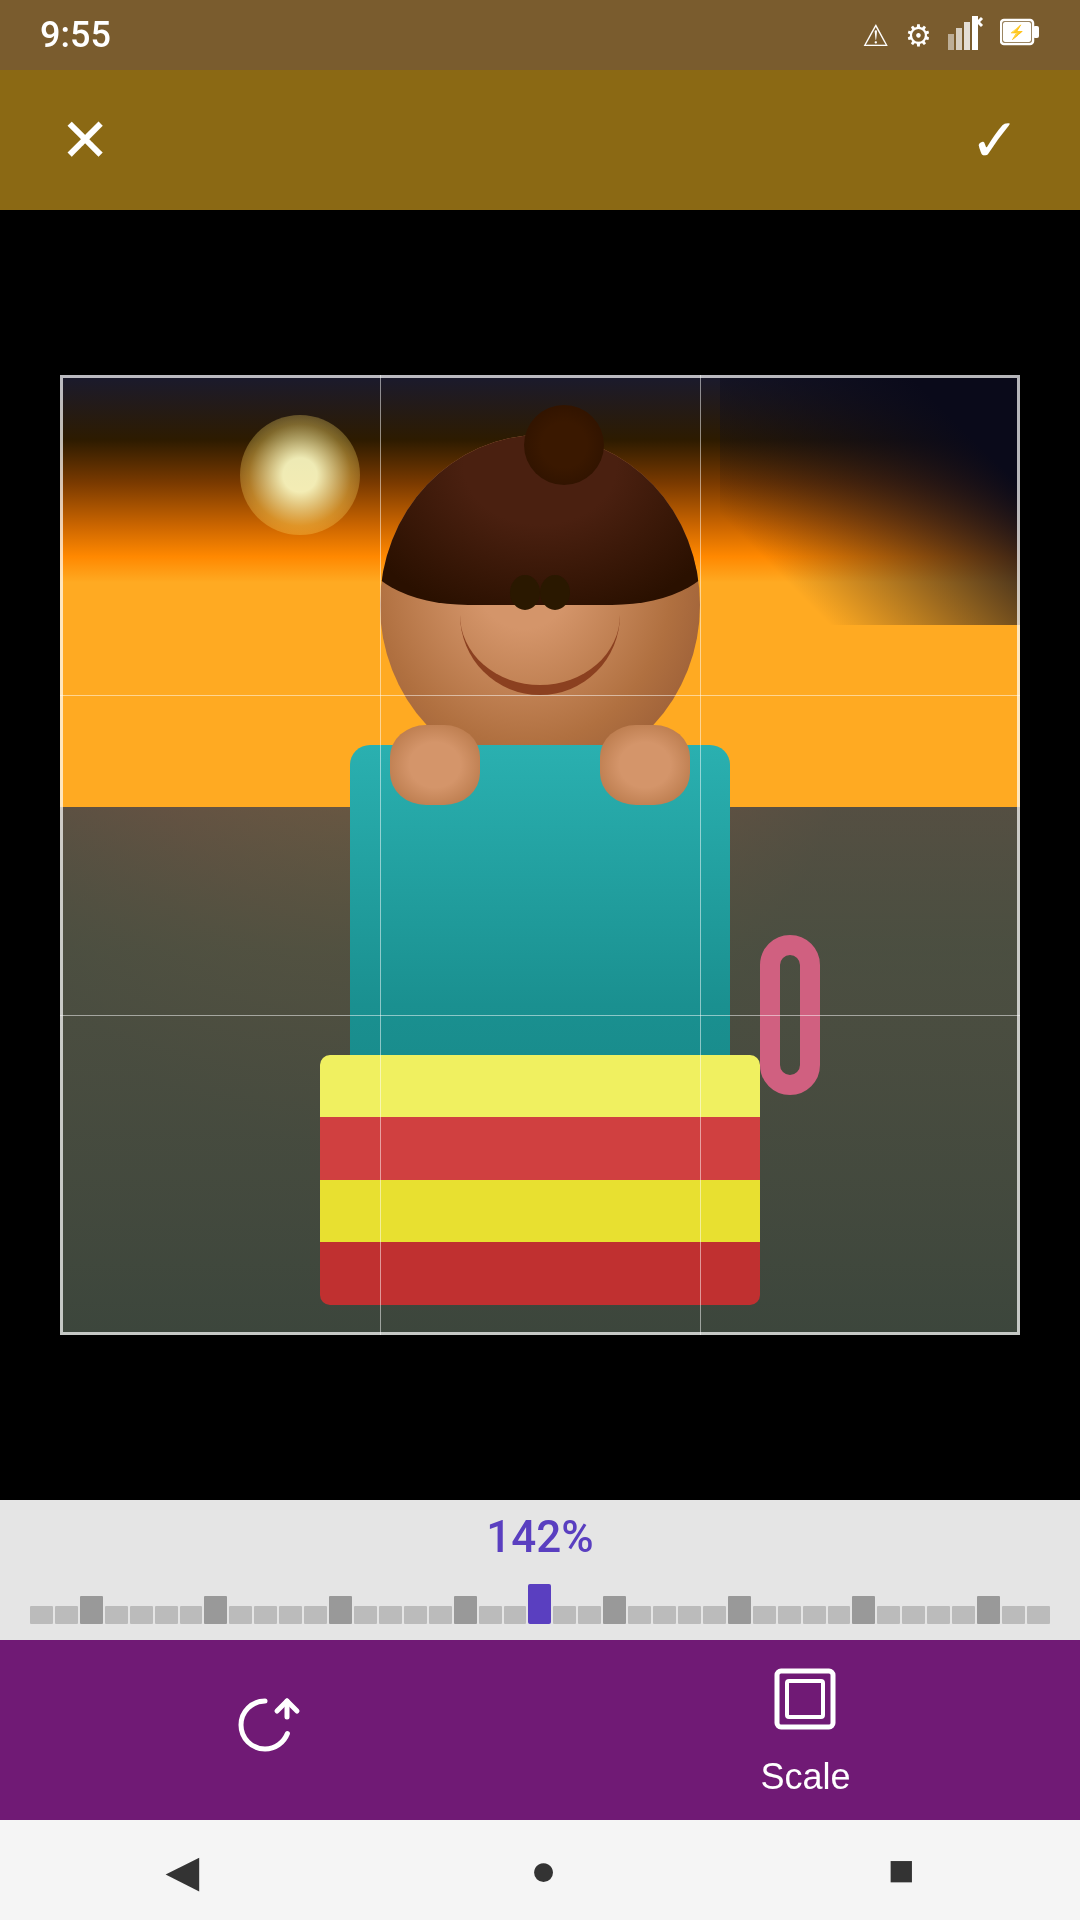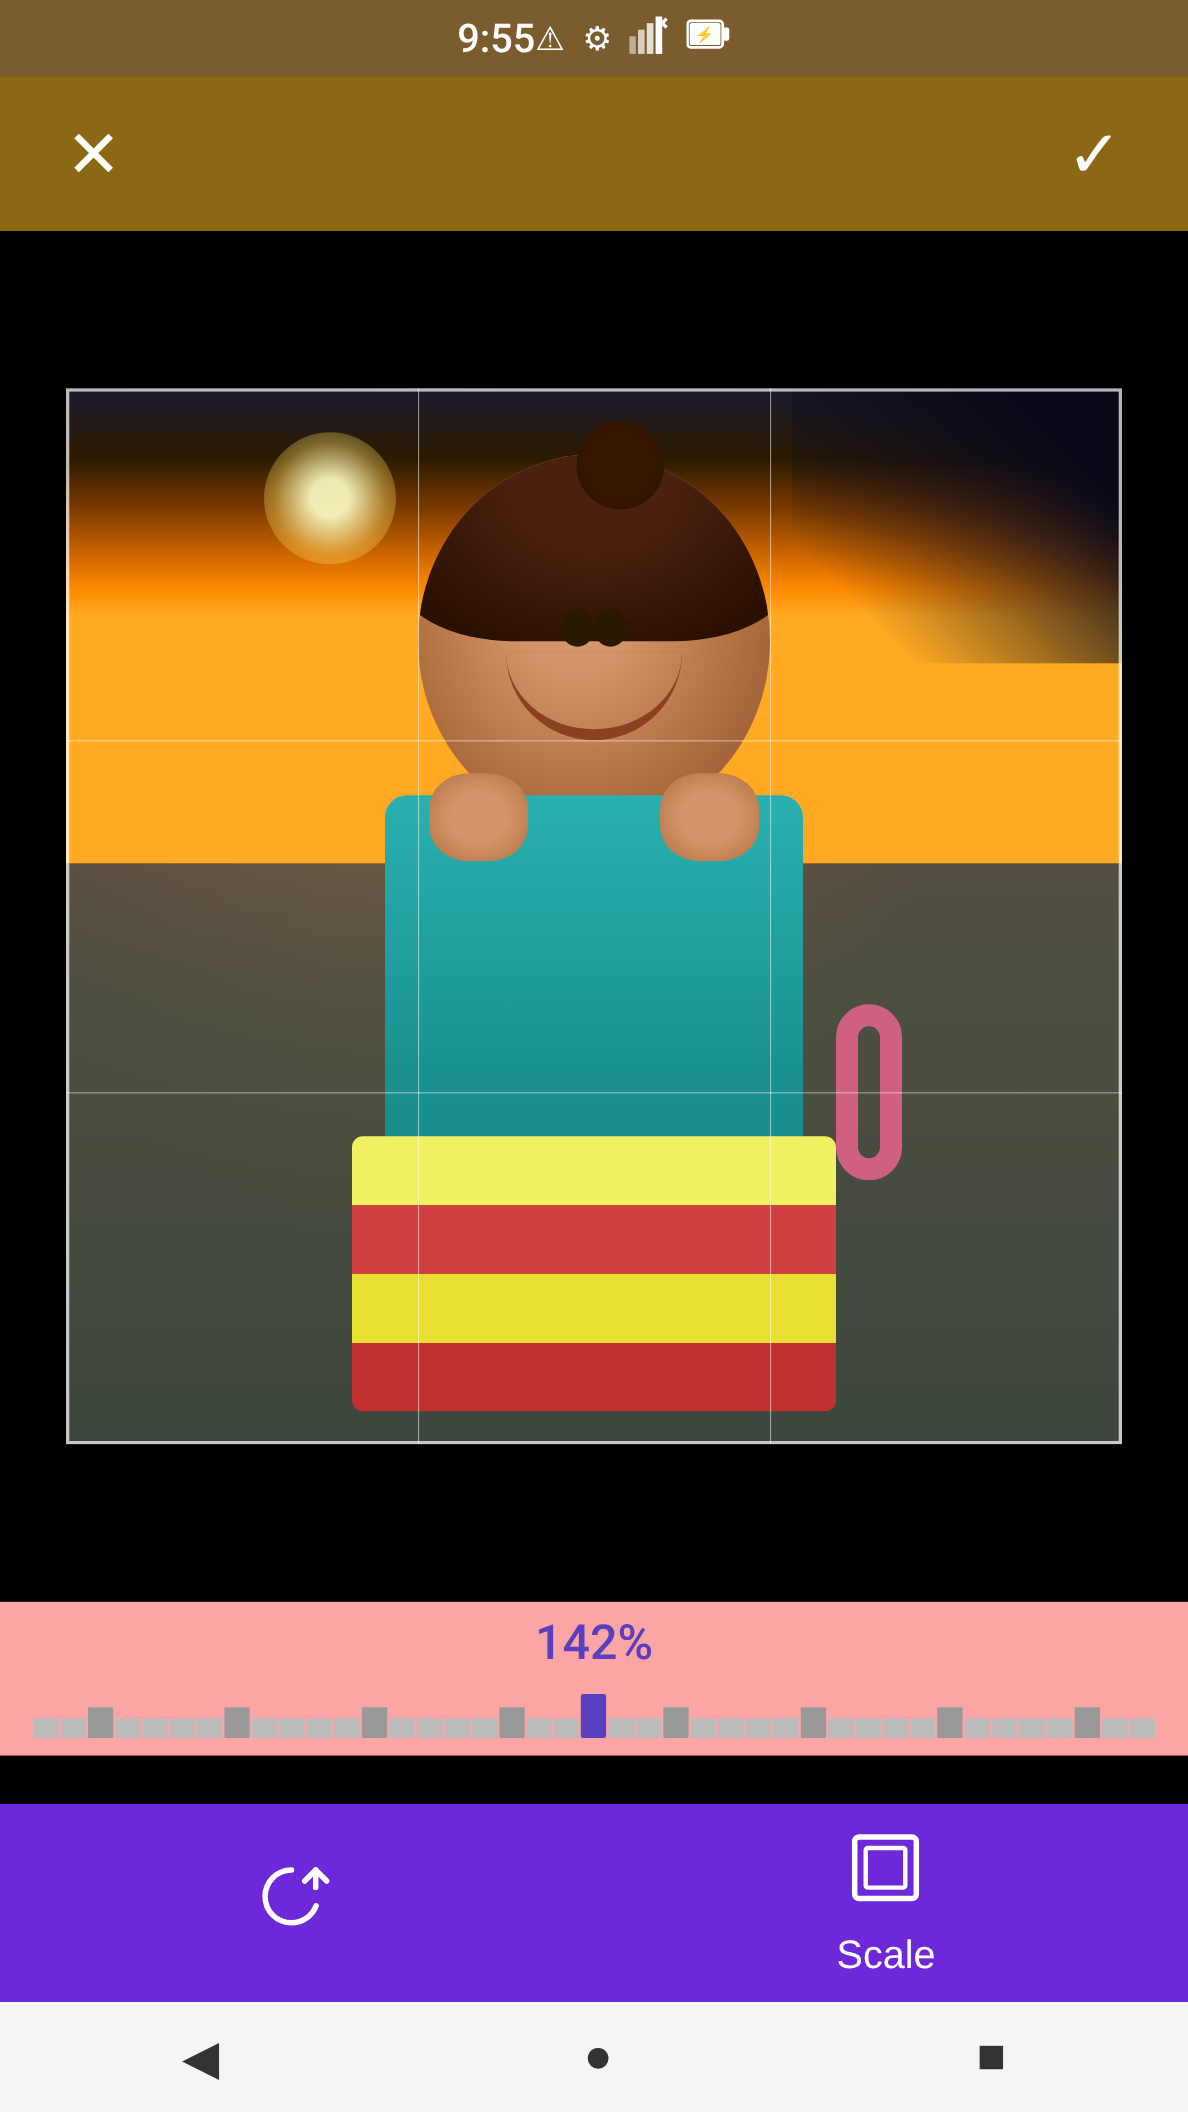--- a/index.html
+++ b/index.html
@@ -18,21 +18,21 @@
       display: flex;
       flex-direction: column;
     }
 
     
     .status-bar {
       background: #7a5c2e;
       height: 70px;
       display: flex;
       align-items: center;
-      justify-content: center;
+      justify-content: space-between;
       padding: 0 40px;
       flex-shrink: 0;
     }
 
     .status-time {
       color: #fff;
       font-size: 36px;
       font-weight: 500;
     }
 
@@ -218,21 +218,21 @@
     .photo-border {
       position: absolute;
       top: 0; left: 0; right: 0; bottom: 0;
       border: 3px solid rgba(255,255,255,0.7);
       pointer-events: none;
       z-index: 11;
     }
 
     
     .scale-bar-area {
-      background: #fca5a5;
+      background: #e5e5e5;
       height: 140px;
       display: flex;
       flex-direction: column;
       align-items: center;
       justify-content: center;
       flex-shrink: 0;
     }
 
     .scale-percentage {
       color: #5a3fc0;
@@ -253,27 +253,26 @@
     .tick-track {
       width: 100%;
       position: relative;
       height: 40px;
       display: flex;
       align-items: center;
     }
 
     
     .bottom-toolbar {
-      background: #6d28d9;
+      background: #701a75;
       height: 180px;
       display: flex;
       align-items: center;
       justify-content: space-around;
       flex-shrink: 0;
-      margin-top: 44px;
     }
 
     .toolbar-btn {
       display: flex;
       flex-direction: column;
       align-items: center;
       gap: 10px;
       background: none;
       border: none;
       cursor: pointer;

